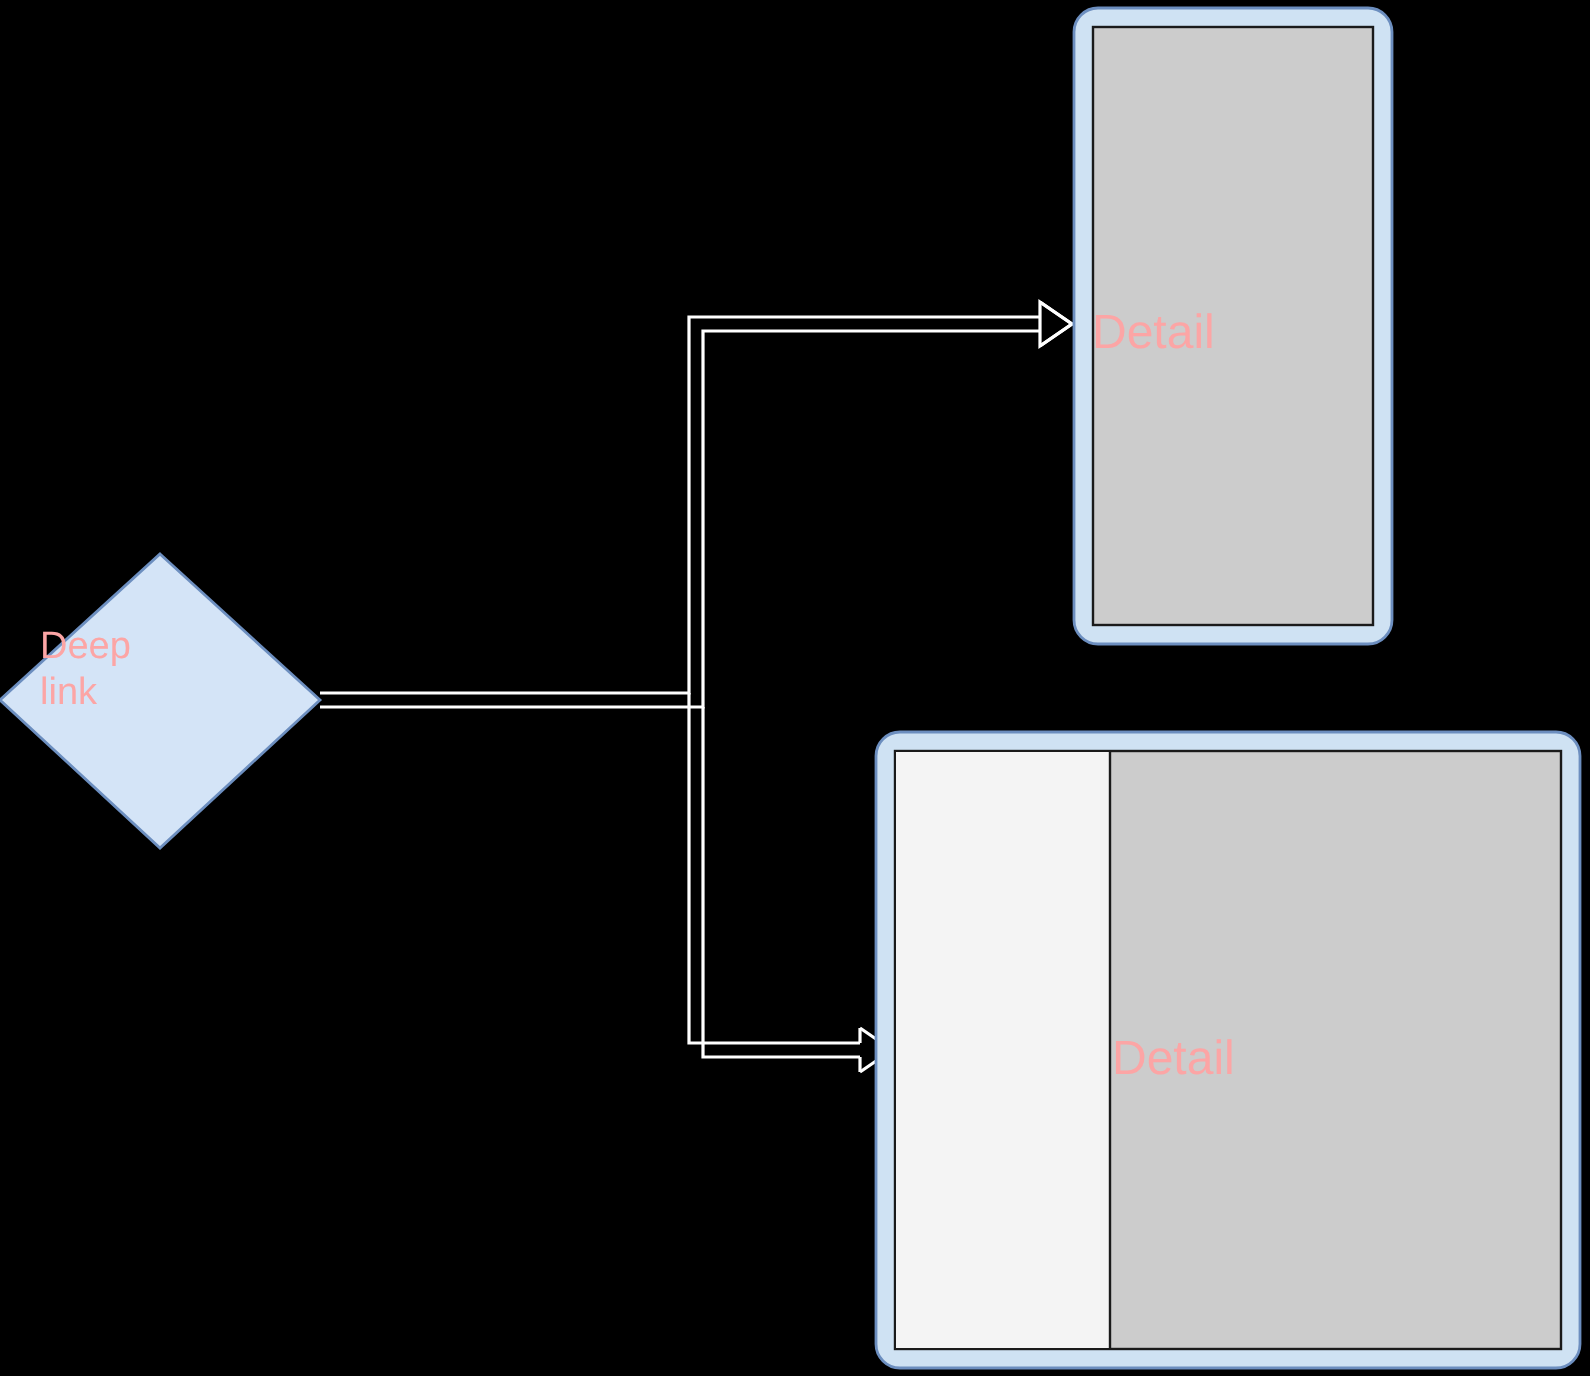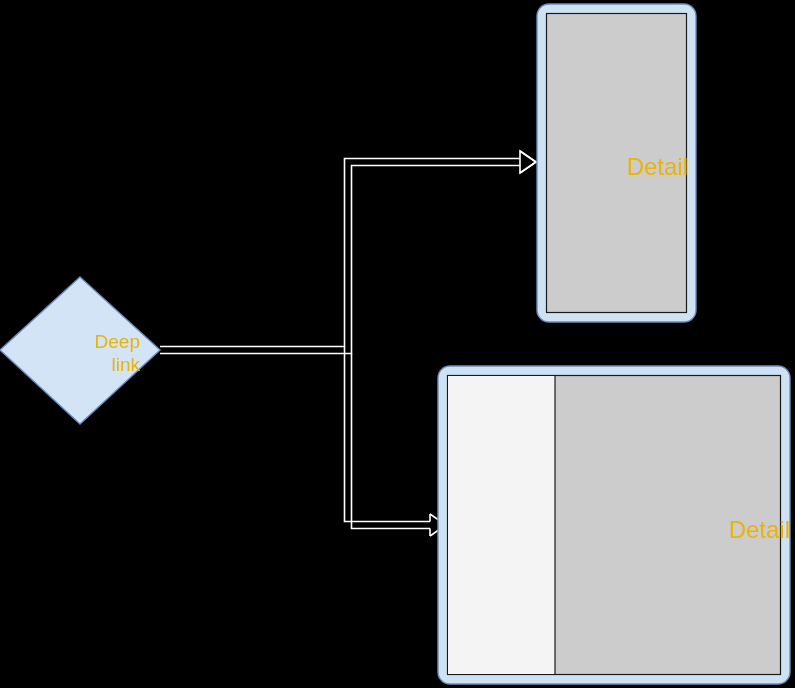--- a/index.html
+++ b/index.html
@@ -20,32 +20,32 @@
   }
   .svg-layer {
     position: absolute;
     left: 0;
     top: 0;
     width: 795px;
     height: 688px;
   }
   .node-text {
     position: absolute;
-    color: #eab308;
+    color: #fca5a5;
     font-size: 24px;
     line-height: 29px;
-    text-align: right;
+    text-align: left;
     white-space: pre-line;
     pointer-events: none;
     font-family: "Liberation Sans", sans-serif;
   }
   
   #diamond-label {
     left: 20px;
-    top: 330px;
+    top: 312px;
     width: 120px;
     font-size: 19px;
     line-height: 23px;
   }
   
   #detail-top-label {
     left: 546px;
     top: 152px;
     width: 142px;
   }

